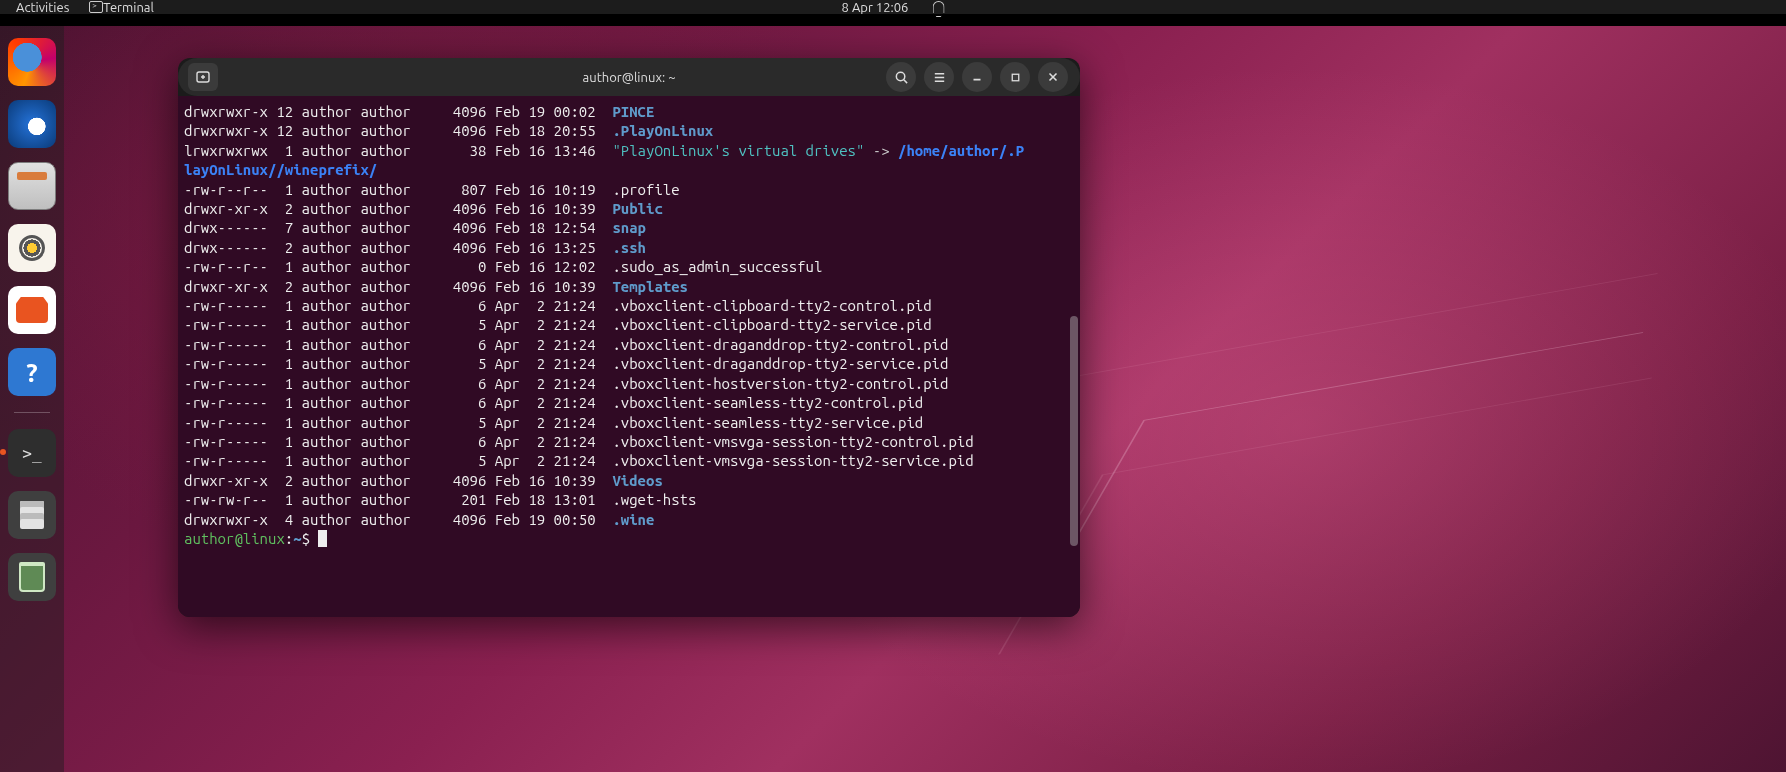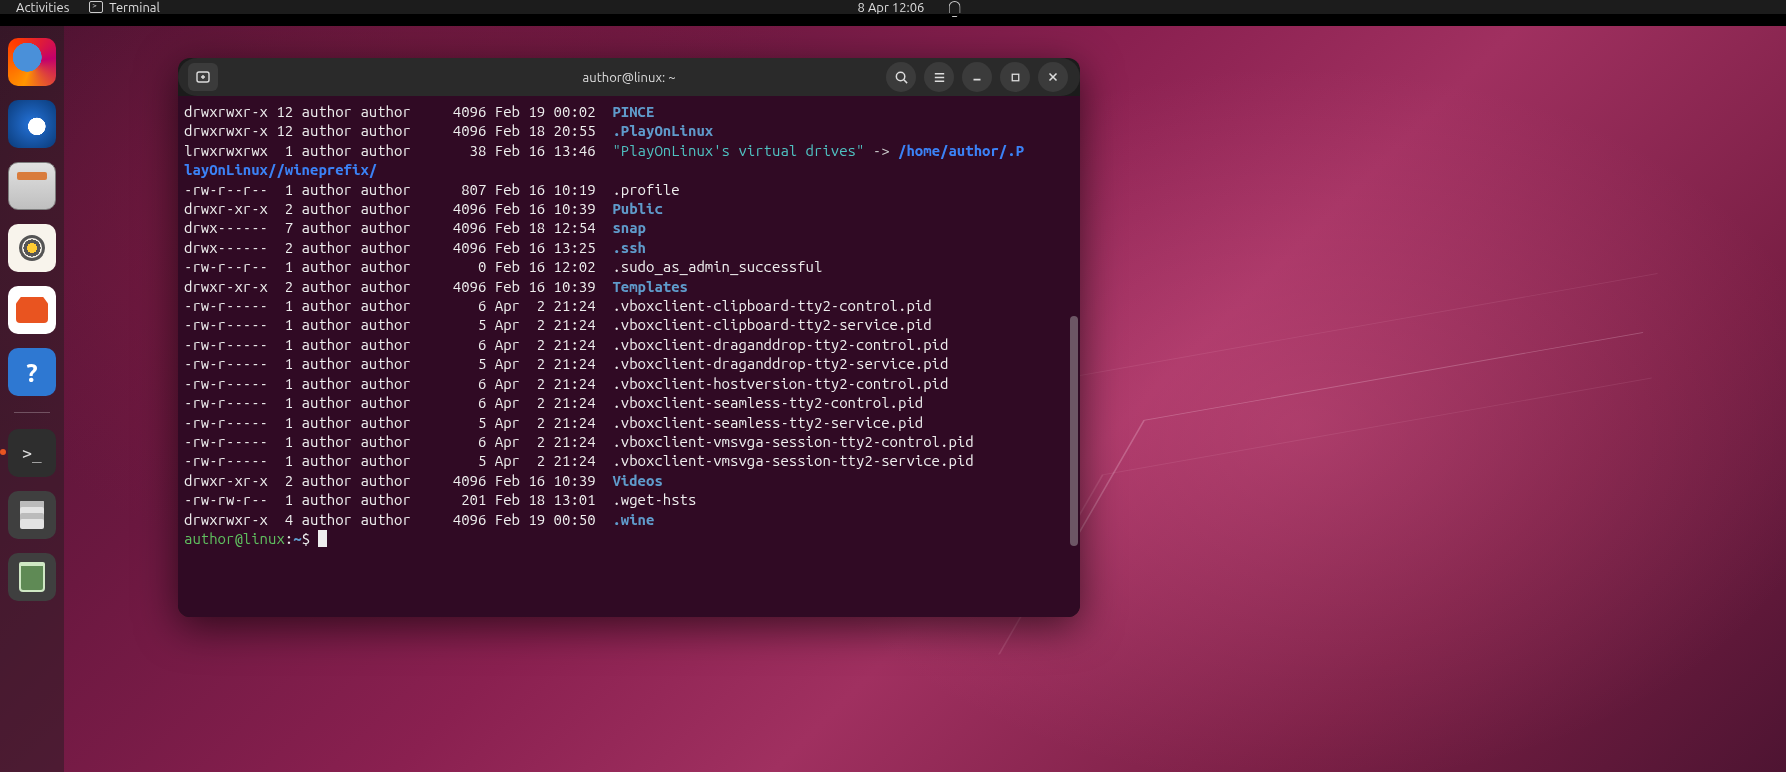--- a/index.html
+++ b/index.html
@@ -2,22 +2,22 @@
 <html><head>
 <meta charset="utf-8">
 <style>
 * { margin:0; padding:0; box-sizing:border-box; }
 html,body { width:1786px; height:772px; overflow:hidden; font-family:Ubuntu,"Segoe UI",sans-serif; }
 body { background:#000; }
 
 
 .topbar { position:absolute; top:0; left:0; right:0; height:14px; background:#1c1c1c; color:#ddd; display:flex; align-items:flex-start; font-size:13px; }
 .topbar .left { display:flex; gap:20px; padding-left:16px; align-items:center;}
-.topbar .appmenu { display:flex; gap:6px; align-items:center;}
-.topbar .center { position:absolute; left:50%; transform:translateX(-50%); display:flex; gap:24px; align-items:center;margin-left:16px;}
+.topbar .appmenu { display:flex; align-items:center;}
+.topbar .center { position:absolute; left:50%; transform:translateX(-50%); display:flex; gap:24px; align-items:center;}
 .topbar .right { position:absolute; right:16px; display:flex; gap:14px; align-items:center;}
 .term-icon-top{display:inline-block;width:14px;height:12px;border:1px solid #ccc;border-radius:2px;position:relative;}
 .term-icon-top::after{content:">";position:absolute;font-size:8px;top:-1px;left:2px;color:#ccc;}
 .bell{display:inline-block;width:12px;height:12px;border:1.5px solid #ccc;border-bottom:none;border-radius:7px 7px 0 0;position:relative;}
 .bell::after{content:"";position:absolute;bottom:-4px;left:2px;width:6px;height:2px;border-bottom:1.5px solid #ccc;border-radius:2px;}
 
 
 .desktop { position:absolute; top:26px; left:0; right:0; bottom:0;
   background:
    radial-gradient(ellipse 900px 600px at 1300px 400px, rgba(255,120,170,.25), transparent 60%),

